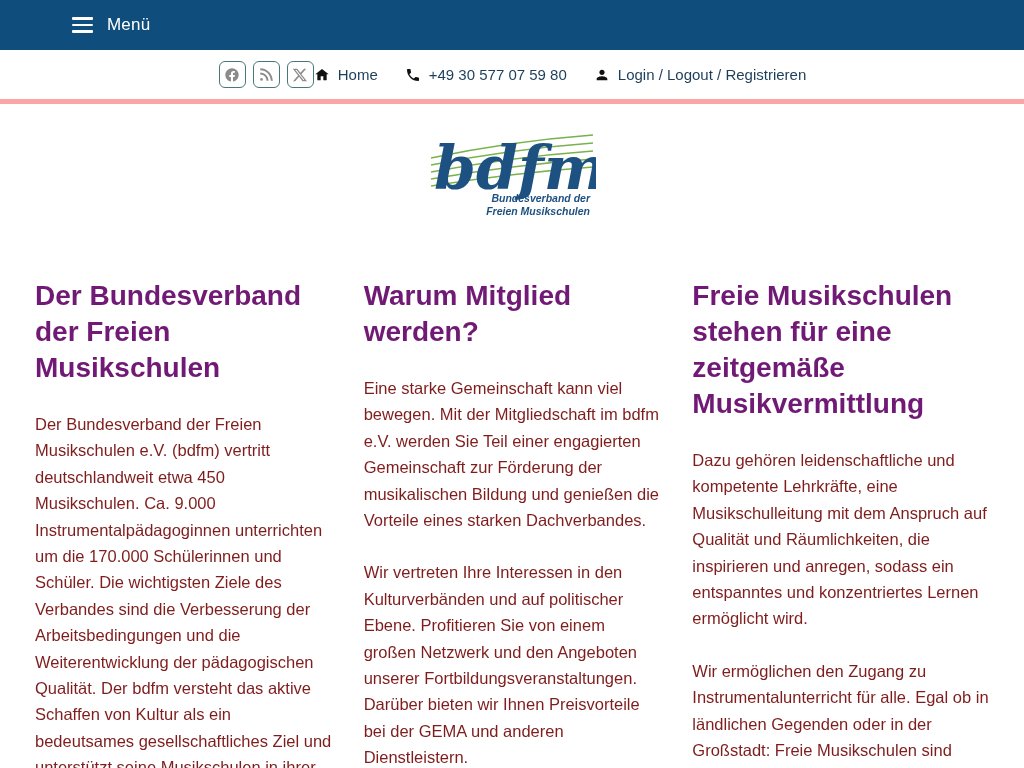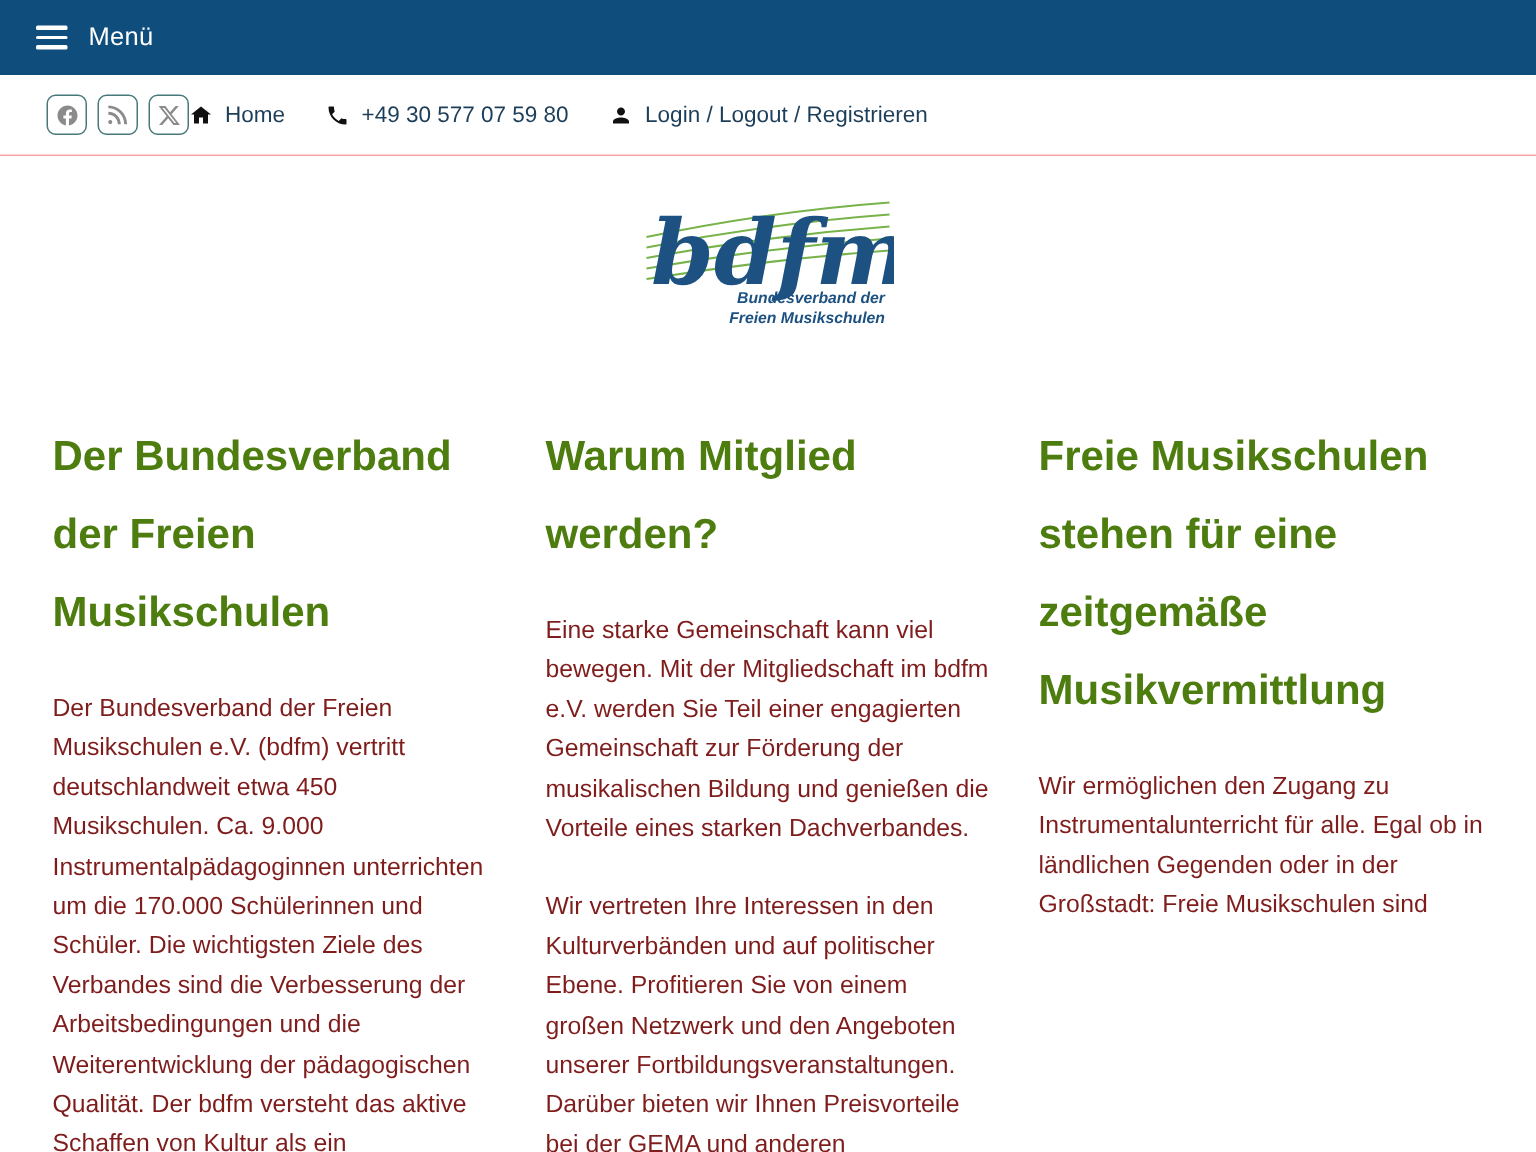--- a/index.html
+++ b/index.html
@@ -1,48 +1,48 @@
 <!DOCTYPE html>
 <html lang="de"><head>
 <meta charset="utf-8">
 <style>
   * { box-sizing: border-box; margin: 0; padding: 0; }
   html, body { width: 1024px; height: 768px; overflow: hidden; background: #ffffff;
     font-family: "Liberation Sans", sans-serif; }
 
   
   .topbar { height: 50px; background: #0f4d7c; display: flex; align-items: center;
-    padding-left: 24px; }
+    padding-left: 72px; }
   .menu-btn { display: flex; align-items: center; gap: 14px; background: none; border: none;
     cursor: pointer; color: #ffffff; font-family: "Liberation Sans", sans-serif; }
   .hamburger { display: flex; flex-direction: column; gap: 4px; }
   .hamburger .bar { width: 21px; height: 2.6px; background: #ffffff; border-radius: 1px; }
   .menu-label { font-size: 17px; color: #ffffff; letter-spacing: .2px; }
 
   
-  .header { height: 54px; background: #ffffff; border-bottom: 1px solid #fca5a5;
-    display: flex; align-items: center; justify-content: flex-start; padding: 0 30px 0 31px; }
+  .header { height: 54px; background: #ffffff; border-bottom: 5px solid #fca5a5;
+    display: flex; align-items: center; justify-content: center; padding: 0 30px 0 31px; }
   .social { display: flex; gap: 7px; }
   .social-btn { width: 27px; height: 27px; border: 1px solid #47787a; border-radius: 6px;
     display: flex; align-items: center; justify-content: center; background: #fff; cursor: pointer; }
   .social-btn svg { fill: #8b8b8b; }
 
   .utility-nav { display: flex; align-items: center; gap: 27px; }
   .nav-item { display: flex; align-items: center; gap: 8px; text-decoration: none;
     color: #1d3e59; font-size: 15px; cursor: pointer; }
   .nav-item svg { fill: #111111; }
 
   
   .logo-wrap { margin-top: 21px; display: flex; justify-content: center; }
   .logo-wrap svg { display: block; }
 
   
   .columns { margin-top: 59px; padding: 0 35px; display: grid;
     grid-template-columns: repeat(3, 1fr); column-gap: 32px; }
-  .col h2 { font-size: 28px; line-height: 52px; font-weight: 600; color: #4d7c0f;
+  .col h2 { font-size: 28px; line-height: 36px; font-weight: 600; color: #701a75;
     margin: 0 0 25px 0; letter-spacing: 0; }
   .col p { font-size: 16.5px; line-height: 26.4px; color: #7f1d1d; margin: 0 0 26px 0; }
 </style>
 </head>
 <body>
 
 <div class="topbar">
   <button class="menu-btn">
     <span class="hamburger">
       <span class="bar"></span>
@@ -116,15 +116,16 @@
   </section>
 
   <section class="col">
     <h2>Warum Mitglied werden?</h2>
     <p>Eine starke Gemeinschaft kann viel bewegen. Mit der Mitgliedschaft im bdfm e.V. werden Sie Teil einer engagierten Gemeinschaft zur Förderung der musikalischen Bildung und genießen die Vorteile eines starken Dachverbandes.</p>
     <p>Wir vertreten Ihre Interessen in den Kulturverbänden und auf politischer Ebene. Profitieren Sie von einem großen Netzwerk und den Angeboten unserer Fortbildungsveranstaltungen. Darüber bieten wir Ihnen Preisvorteile bei der GEMA und anderen Dienstleistern.</p>
   </section>
 
   <section class="col">
     <h2>Freie Musikschulen stehen für eine zeitgemäße Musikvermittlung</h2>
+    <p>Dazu gehören leidenschaftliche und kompetente Lehrkräfte, eine Musikschulleitung mit dem Anspruch auf Qualität und Räumlichkeiten, die inspirieren und anregen, sodass ein entspanntes und konzentriertes Lernen ermöglicht wird.</p>
     <p>Wir ermöglichen den Zugang zu Instrumentalunterricht für alle. Egal ob in ländlichen Gegenden oder in der Großstadt: Freie Musikschulen sind</p>
   </section>
 </main>
 
 </body></html>

